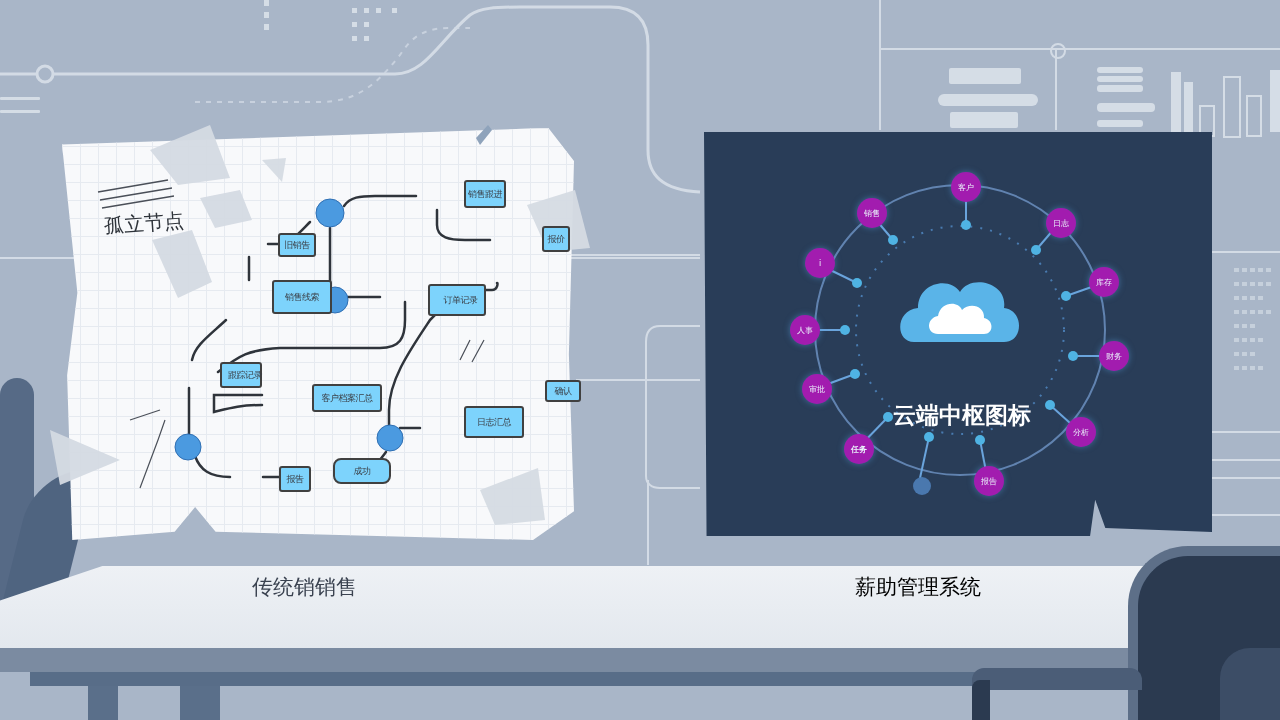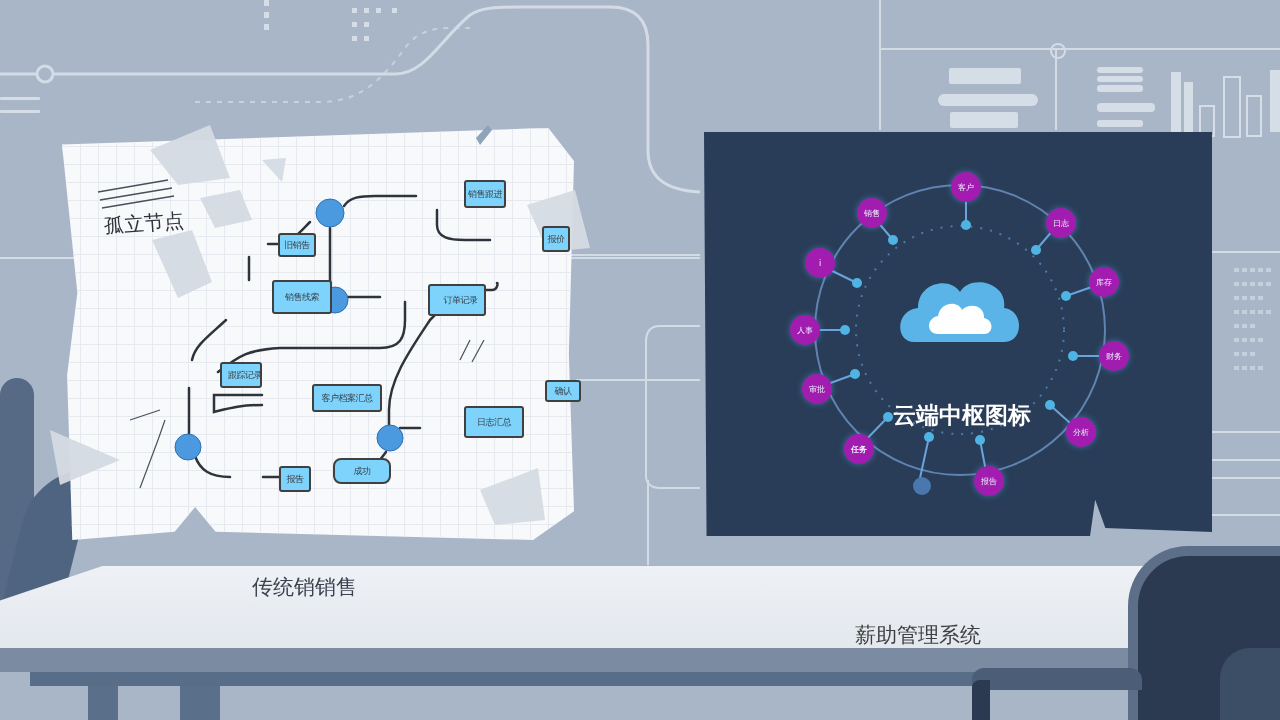--- a/index.html
+++ b/index.html
@@ -308,18 +308,18 @@
   <div class="ring-node" style="left:1046px;top:208px;">日志</div>
 </div>
 
 <div class="desk-top"></div>
 <div class="desk-edge"></div>
 <div class="desk-under"></div>
 <div class="desk-leg" style="left:88px;width:30px;"></div>
 <div class="desk-leg" style="left:180px;width:40px;"></div>
 
 <div class="caption" style="left:252px;">传统销销售</div>
-<div class="caption" style="left:855px;color:#404040;margin-top:48px;">薪助管理系统</div>
+<div class="caption" style="left:855px;color:#000000;">薪助管理系统</div>
 
 <div class="chair-back"></div>
 <div class="chair-seat"></div>
 <div class="chair-arm"></div>
 <div class="chair-arm-leg"></div>
 
 </body></html>

